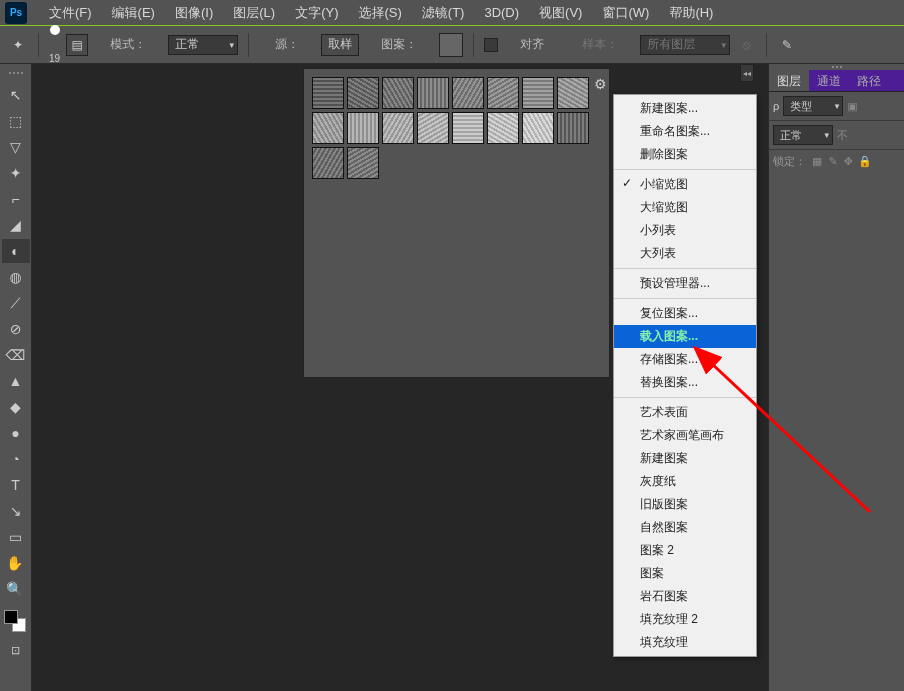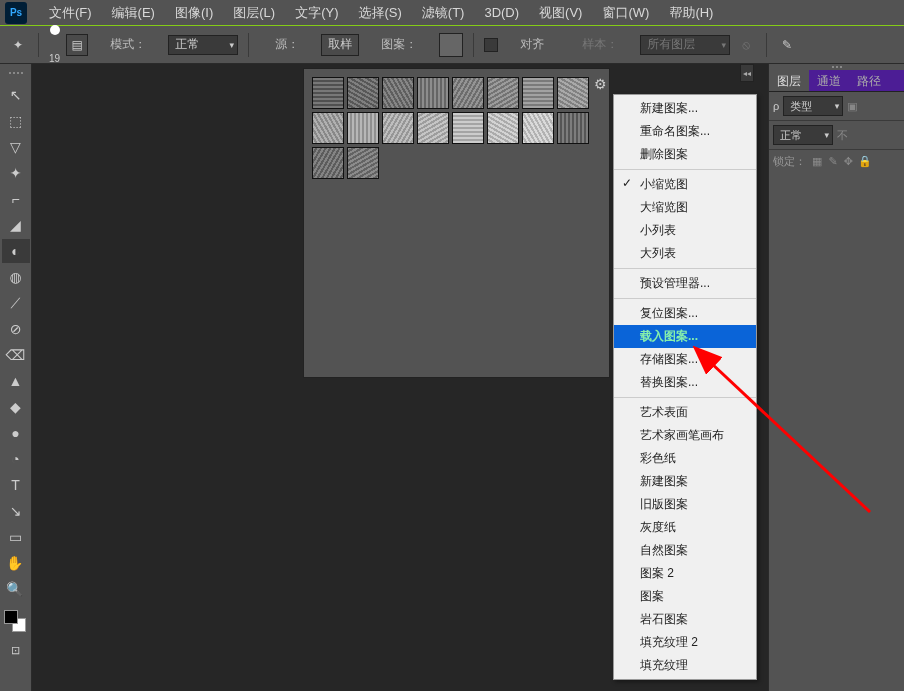--- a/index.html
+++ b/index.html
@@ -217,24 +217,23 @@
     <div class="ctx-sep"></div>
     <div class="ctx-item">预设管理器...</div>
     <div class="ctx-sep"></div>
     <div class="ctx-item">复位图案...</div>
     <div class="ctx-item highlighted">载入图案...</div>
     <div class="ctx-item">存储图案...</div>
     <div class="ctx-item">替换图案...</div>
     <div class="ctx-sep"></div>
     <div class="ctx-item">艺术表面</div>
     <div class="ctx-item">艺术家画笔画布</div>
-    <div class="ctx-item">彩色纸</div>
     <div class="ctx-item">新建图案</div>
+    <div class="ctx-item">灰度纸</div>
     <div class="ctx-item">旧版图案</div>
-    <div class="ctx-item">灰度纸</div>
     <div class="ctx-item">自然图案</div>
     <div class="ctx-item">图案 2</div>
     <div class="ctx-item">图案</div>
     <div class="ctx-item">岩石图案</div>
     <div class="ctx-item">填充纹理 2</div>
     <div class="ctx-item">填充纹理</div>
   </div>
 
 <div class="red-arrow">
   <svg width="200" height="200">

